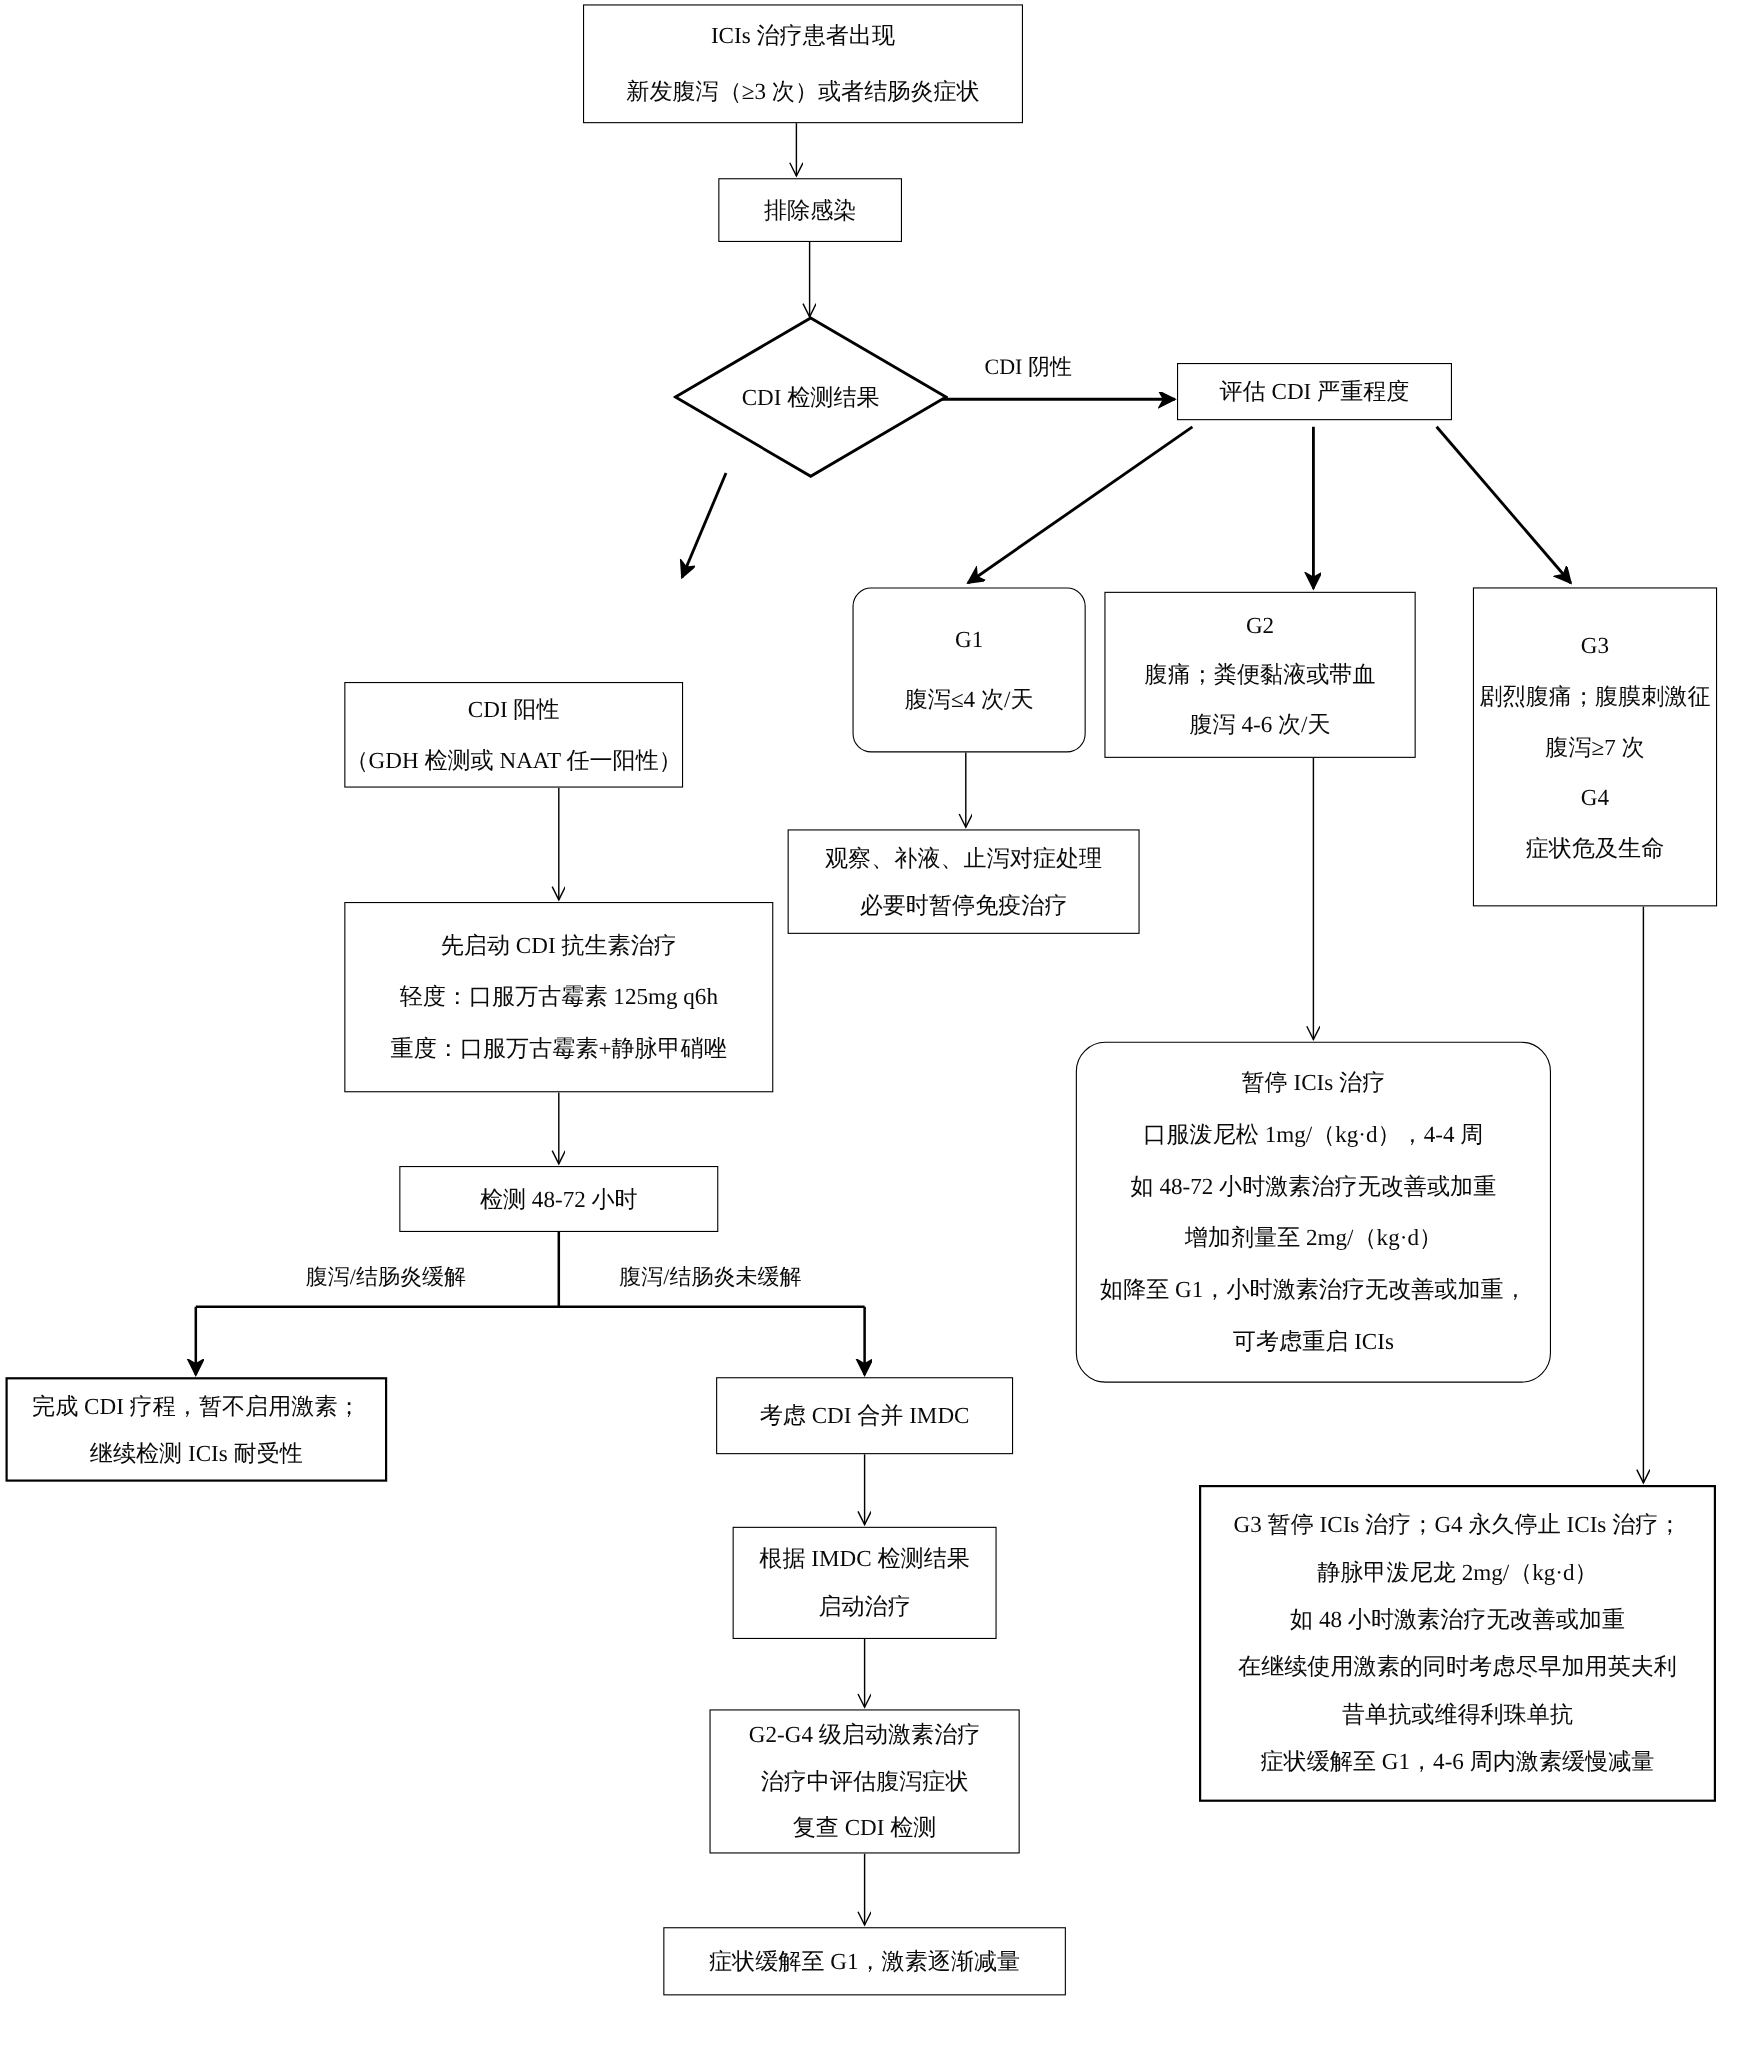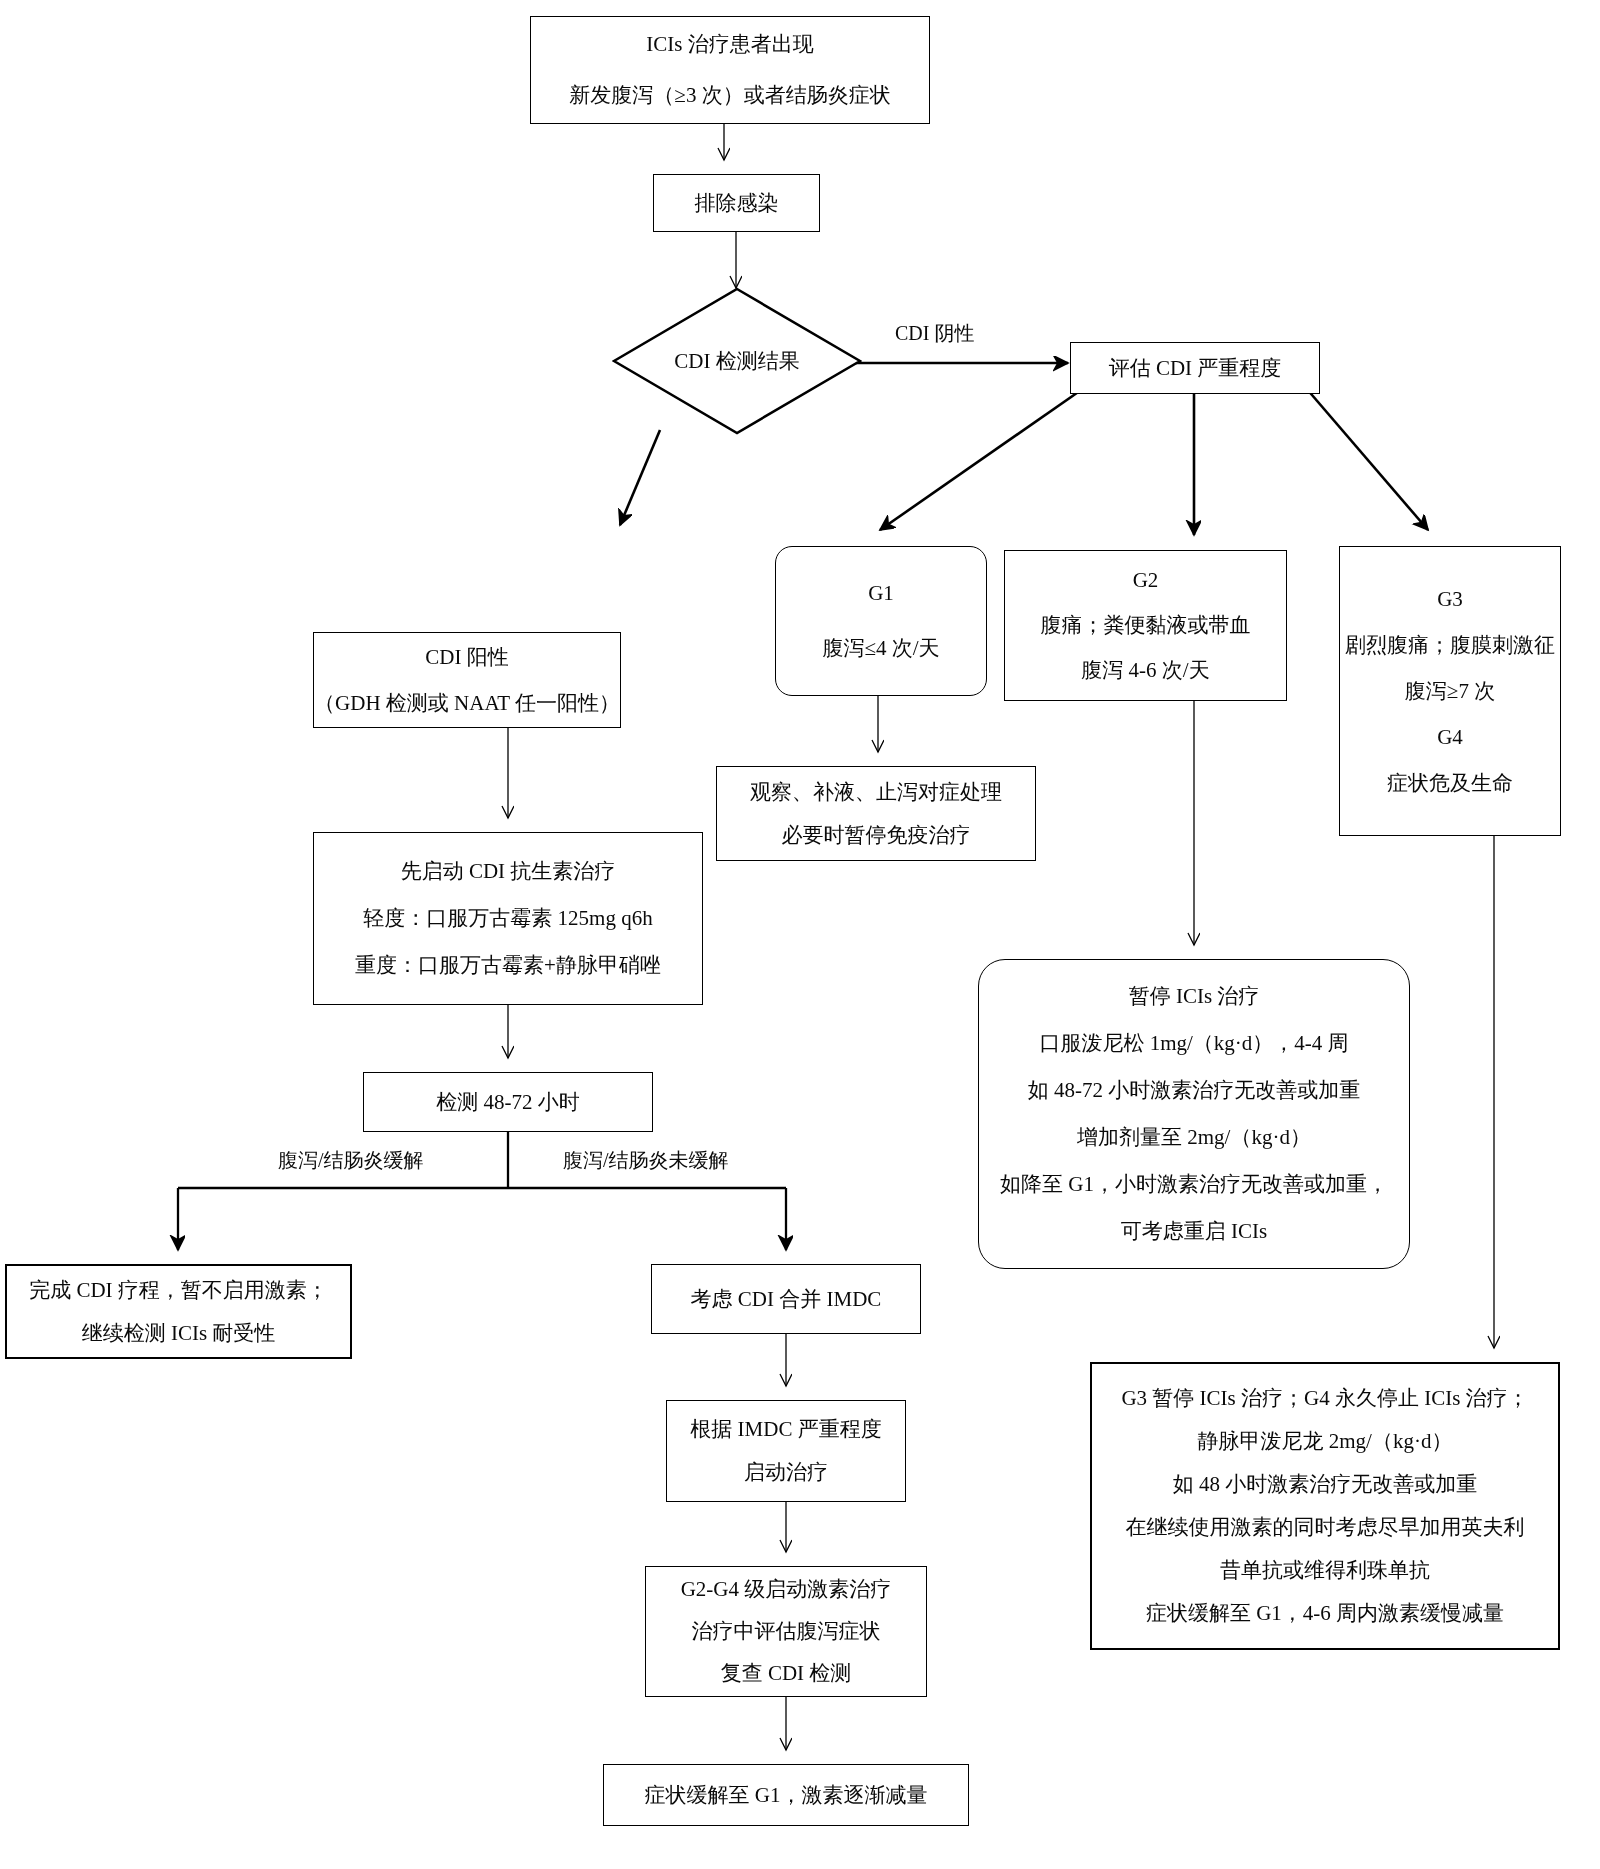--- a/index.html
+++ b/index.html
@@ -30,21 +30,20 @@
     border: 1.6px solid #000000;
     background: #ffffff;
     display: flex;
     flex-direction: column;
     align-items: center;
     justify-content: center;
     text-align: center;
     font-size: 21px;
     line-height: 1.0;
     z-index: 2;
-    margin-top: 12px;
   }
   .node .ln {
     display: block;
     white-space: nowrap;
     padding: 0;
   }
   .node.thick { border-width: 2.2px; }
   .diamond-wrap {
     position: absolute;
     z-index: 2;
@@ -181,21 +180,21 @@
   <div class="node thick" style="left:5px; top:1252px; width:347px; height:95px; gap:22px;">
     <span class="ln">完成 CDI 疗程，暂不启用激素；</span>
     <span class="ln">继续检测 ICIs 耐受性</span>
   </div>
 
   <div class="node" style="left:651px; top:1252px; width:270px; height:70px;">
     <span class="ln">考虑 CDI 合并 IMDC</span>
   </div>
 
   <div class="node" style="left:666px; top:1388px; width:240px; height:102px; gap:22px;">
-    <span class="ln">根据 IMDC 严重程度</span>
+    <span class="ln">根据 IMDC 检测结果</span>
     <span class="ln">启动治疗</span>
   </div>
 
   <div class="node" style="left:645px; top:1554px; width:282px; height:131px; gap:21px;">
     <span class="ln">G2-G4 级启动激素治疗</span>
     <span class="ln">治疗中评估腹泻症状</span>
     <span class="ln">复查 CDI 检测</span>
   </div>
 
   <div class="node" style="left:603px; top:1752px; width:366px; height:62px;">

